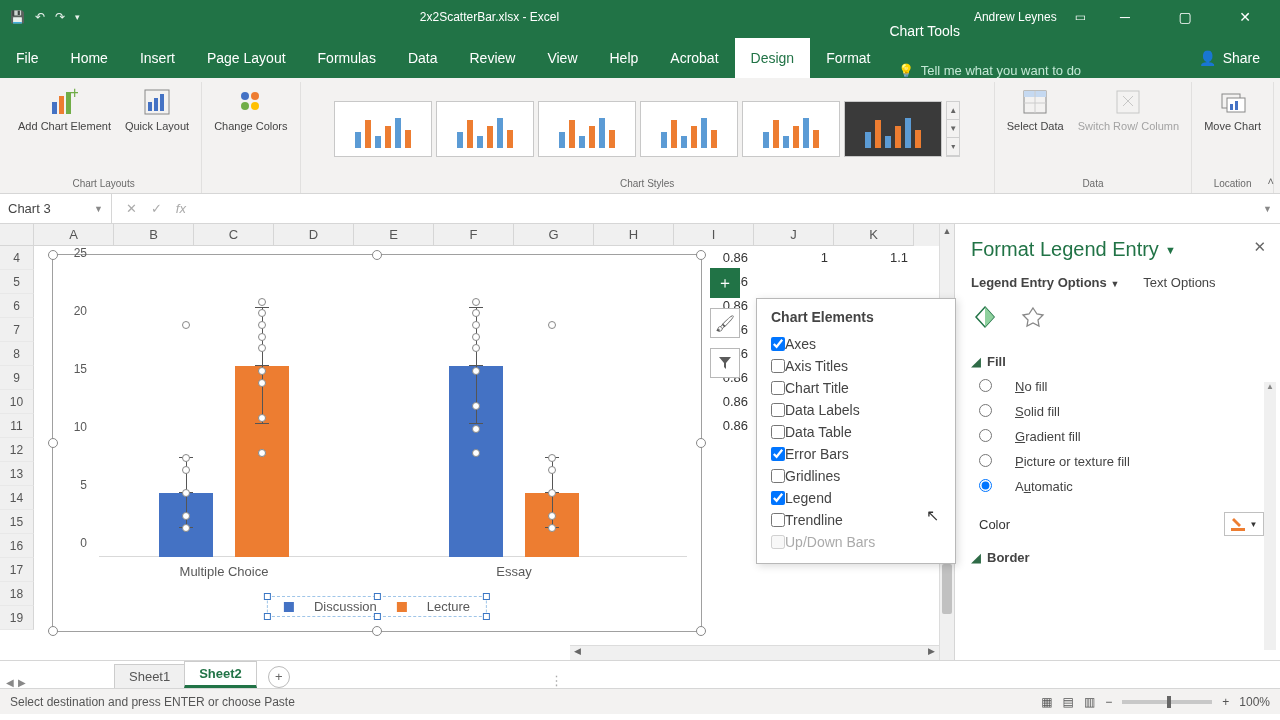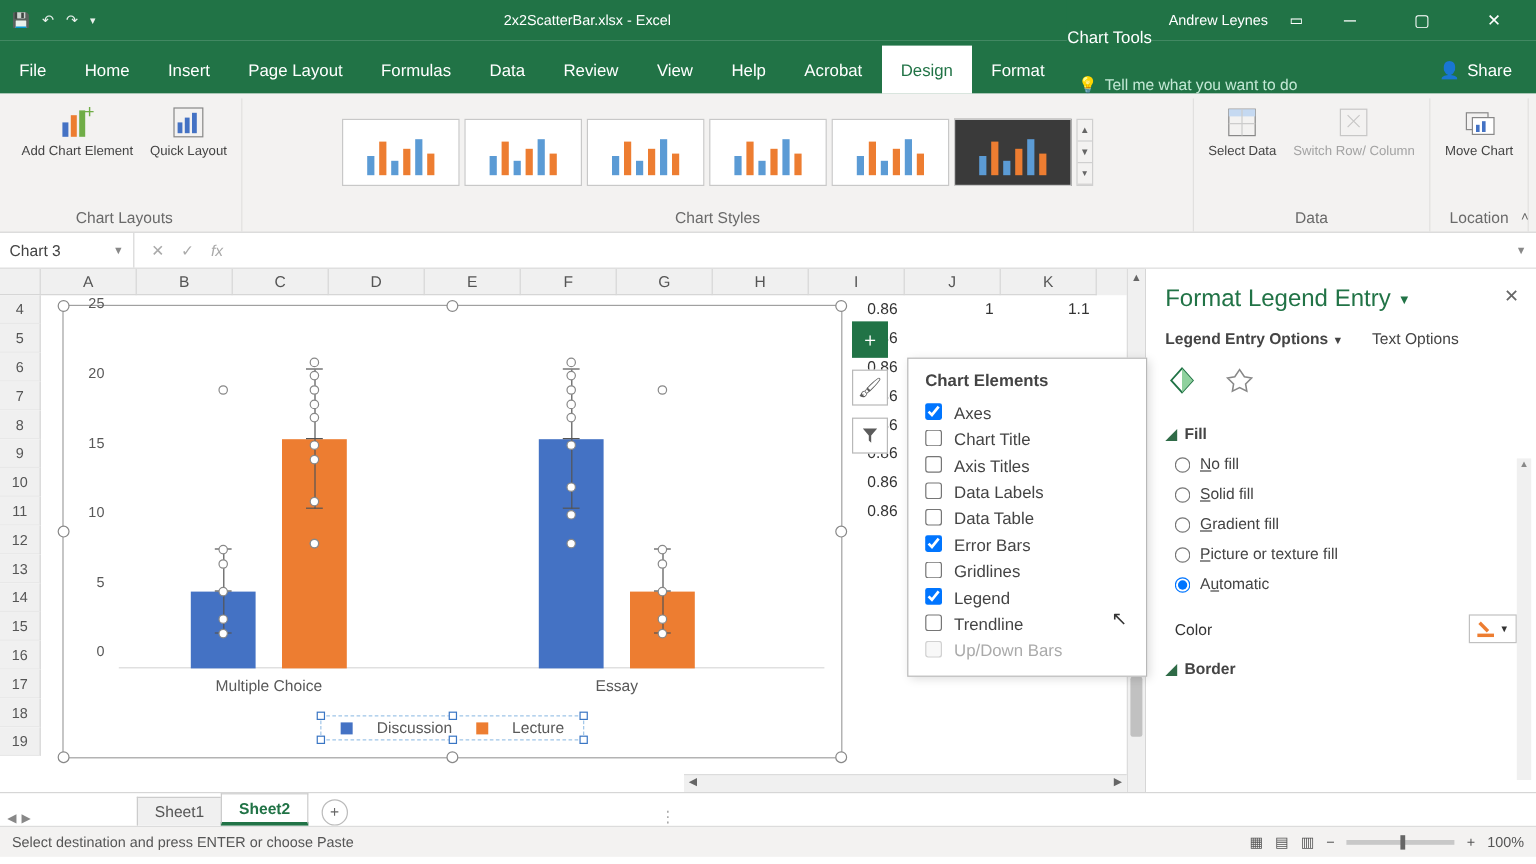--- a/index.html
+++ b/index.html
@@ -15,21 +15,21 @@
 .ribbon-tabs .tab.active{background:#fff;color:#217346}
 .ribbon-tabs .tell-me{margin-left:12px;display:flex;align-items:center;gap:6px;color:#c3e8d5;font-size:13px}
 .share{margin-left:auto;padding:12px 20px;display:flex;align-items:center;gap:6px}
 .ribbon{height:116px;background:#f3f2f1;border-bottom:1px solid #d6d6d6;display:flex;padding:4px 6px 0;position:relative}
 .rib-group{display:flex;flex-direction:column;align-items:center;padding:0 6px;border-right:1px solid #e1e0df}
 .rib-group:last-child{border-right:none}
 .rib-buttons{display:flex;gap:2px;flex:1}
 .rib-btn{display:flex;flex-direction:column;align-items:center;justify-content:flex-start;padding:4px 6px;text-align:center;font-size:11px;line-height:1.15;min-width:60px;color:#444}
 .rib-btn.disabled{color:#a3a3a3}
 .rib-ico{width:32px;height:32px;margin-bottom:2px;display:flex;align-items:center;justify-content:center}
-.rib-label{font-size:13px;color:#6a6a6a;padding:2px 0 4px;text-align:center;width:100%}
+.rib-label{font-size:10px;color:#6a6a6a;padding:2px 0 4px;text-align:center;width:100%}
 .chart-styles{flex:1;display:flex;flex-direction:column;align-items:center}
 .styles-row{display:flex;gap:4px;align-items:center;padding:4px;flex:1}
 .style-thumb{width:98px;height:56px;border:1px solid #c8c8c8;background:#fff;display:flex;align-items:flex-end;justify-content:center;gap:4px;padding:8px}
 .style-thumb.dark{background:#3a3a3a}
 .style-thumb span{width:6px;background:#5b9bd5}
 .style-thumb span.o{background:#ed7d31}
 .style-scroll{width:14px;height:56px;background:#f3f2f1;border:1px solid #cfcfcf;display:flex;flex-direction:column}
 .style-scroll div{flex:1;display:flex;align-items:center;justify-content:center;font-size:8px;color:#666;border-bottom:1px solid #cfcfcf}
 .collapse{position:absolute;right:6px;bottom:6px;font-size:11px;color:#666}
 .fx-bar{height:30px;border-bottom:1px solid #d6d6d6;display:flex;align-items:center;font-size:13px}
@@ -61,33 +61,33 @@
 .pt{position:absolute;width:8px;height:8px;border:1px solid #888;background:#fff;border-radius:4px;transform:translate(-50%,50%)}
 .catlbl{position:absolute;bottom:52px;font-size:13px;color:#595959;transform:translateX(-50%)}
 .legend{position:absolute;bottom:14px;left:50%;transform:translateX(-50%);display:flex;gap:20px;align-items:center;font-size:13px;color:#595959;border:1px dashed #9fc5e8;padding:2px 16px}
 .leg-sw{width:10px;height:10px}
 .leg-handle{width:7px;height:7px;background:#fff;border:1px solid #3a76c4;position:absolute}
 .side-btns{position:absolute;display:flex;flex-direction:column;gap:10px}
 .side-btn{width:30px;height:30px;border:1px solid #b8b8b8;background:#fff;display:flex;align-items:center;justify-content:center;font-size:16px;color:#5b5b5b}
 .side-btn.active{background:#217346;color:#fff;border-color:#217346}
 .popup{position:absolute;left:756px;top:298px;width:200px;background:#fff;border:1px solid #b8b8b8;box-shadow:2px 2px 8px rgba(0,0,0,.15);padding:10px 14px 10px;font-size:14px;z-index:10}
 .popup h4{font-size:14px;font-weight:600;color:#444;margin-bottom:8px}
-.popup label{display:flex;align-items:flex-start;gap:10px;padding:3px 0;color:#444}
+.popup label{display:flex;align-items:center;padding:3px 0;color:#444}
 .popup label.dis{color:#aaa}
 .popup input[type=checkbox]{width:14px;height:14px}
 .cursor-arrow{position:absolute;left:926px;top:506px;font-size:16px;z-index:20}
 .task-pane{width:326px;border-left:1px solid #d6d6d6;padding:14px 16px;position:relative;background:#fff}
 .tp-title{font-size:20px;color:#217346;font-weight:400;display:flex;align-items:center;gap:6px}
 .tp-close{position:absolute;right:14px;top:14px;font-size:15px;color:#666}
 .tp-tabs{display:flex;gap:24px;margin-top:14px;font-size:13px;color:#444}
 .tp-icons{display:flex;gap:20px;margin-top:14px;padding-bottom:10px}
 .tp-ico{width:28px;height:26px;display:flex;align-items:center;justify-content:center}
 .tp-section{margin-top:14px;font-size:13px;color:#2f6b47;font-weight:400;display:flex;align-items:center;gap:6px}
 .tp-radio{display:flex;flex-direction:column;gap:10px;margin-top:10px;padding-left:8px}
-.tp-radio label{display:flex;align-items:flex-end;gap:8px;color:#444;font-size:13px}
+.tp-radio label{display:flex;align-items:flex-start;gap:23px;color:#444;font-size:13px}
 .tp-radio input{width:13px;height:13px}
 .tp-color{display:flex;align-items:center;justify-content:space-between;margin-top:18px;padding-left:8px}
 .paint-btn{width:40px;height:24px;border:1px solid #c0c0c0;display:flex;align-items:center;justify-content:center}
 .tp-scroll{position:absolute;right:4px;top:158px;width:12px;bottom:10px;background:#f0f0f0}
 .tabs-bar{height:28px;border-top:1px solid #d6d6d6;display:flex;align-items:flex-end;padding-left:26px;font-size:13px;position:relative;background:#fff}
 .sheet-tab{padding:4px 14px;border:1px solid #ccc;border-bottom:none;margin-right:-1px;background:#f0f0f0;color:#555}
 .sheet-tab.active{background:#fff;border-bottom:3px solid #217346;font-weight:600;color:#217346}
 .new-sheet{width:22px;height:22px;border:1px solid #bbb;border-radius:11px;margin-left:12px;text-align:center;line-height:19px;color:#666}
 .status-bar{height:26px;background:#f3f2f1;border-top:1px solid #d6d6d6;display:flex;align-items:center;padding:0 10px;font-size:12px;color:#555;justify-content:space-between}
 .zoom{display:flex;align-items:center;gap:10px}
@@ -159,20 +159,36 @@
               <rect x="2" y="2" width="24" height="24" fill="none" stroke="#888"></rect>
               <rect x="5" y="14" width="4" height="9" fill="#4472c4"></rect>
               <rect x="11" y="10" width="4" height="13" fill="#4472c4"></rect>
               <rect x="17" y="6" width="4" height="17" fill="#4472c4"></rect>
             </svg>
           </div>
         <span>Quick Layout</span>
       </div>
     </div>
     <div class="rib-label">Chart Layouts</div>
+  </div>
+  <div class="rib-group">
+    <div class="rib-buttons">
+      <div class="rib-btn">
+        <div class="rib-ico">
+            <svg width="28" height="28">
+              <circle cx="8" cy="8" r="4" fill="#4472c4"></circle>
+              <circle cx="18" cy="8" r="4" fill="#ed7d31"></circle>
+              <circle cx="8" cy="18" r="4" fill="#70ad47"></circle>
+              <circle cx="18" cy="18" r="4" fill="#ffc000"></circle>
+            </svg>
+          </div>
+        <span>Change Colors</span>
+      </div>
+    </div>
+    <div class="rib-label">&nbsp;</div>
   </div>
   <div class="rib-group chart-styles">
     <div class="styles-row">
       <div class="style-thumb">
           <span style="height:16px"></span>
           <span class="o" style="height:28px"></span>
           <span style="height:12px"></span>
           <span class="o" style="height:22px"></span>
           <span style="height:30px"></span>
           <span class="o" style="height:18px"></span>
@@ -506,25 +522,25 @@
 
 <div class="popup">
   <h4>Chart Elements</h4>
   <div>
       <label>
         <input type="checkbox" checked="" style="">
         <span>Axes</span>
       </label>
       <label>
         <input type="checkbox" style="">
+        <span>Axis Titles</span>
+      </label>
+      <label>
+        <input type="checkbox" style="">
         <span>Chart Title</span>
-      </label>
-      <label>
-        <input type="checkbox" style="">
-        <span>Axis Titles</span>
       </label>
       <label>
         <input type="checkbox" style="">
         <span>Data Labels</span>
       </label>
       <label>
         <input type="checkbox" style="">
         <span>Data Table</span>
       </label>
       <label>

